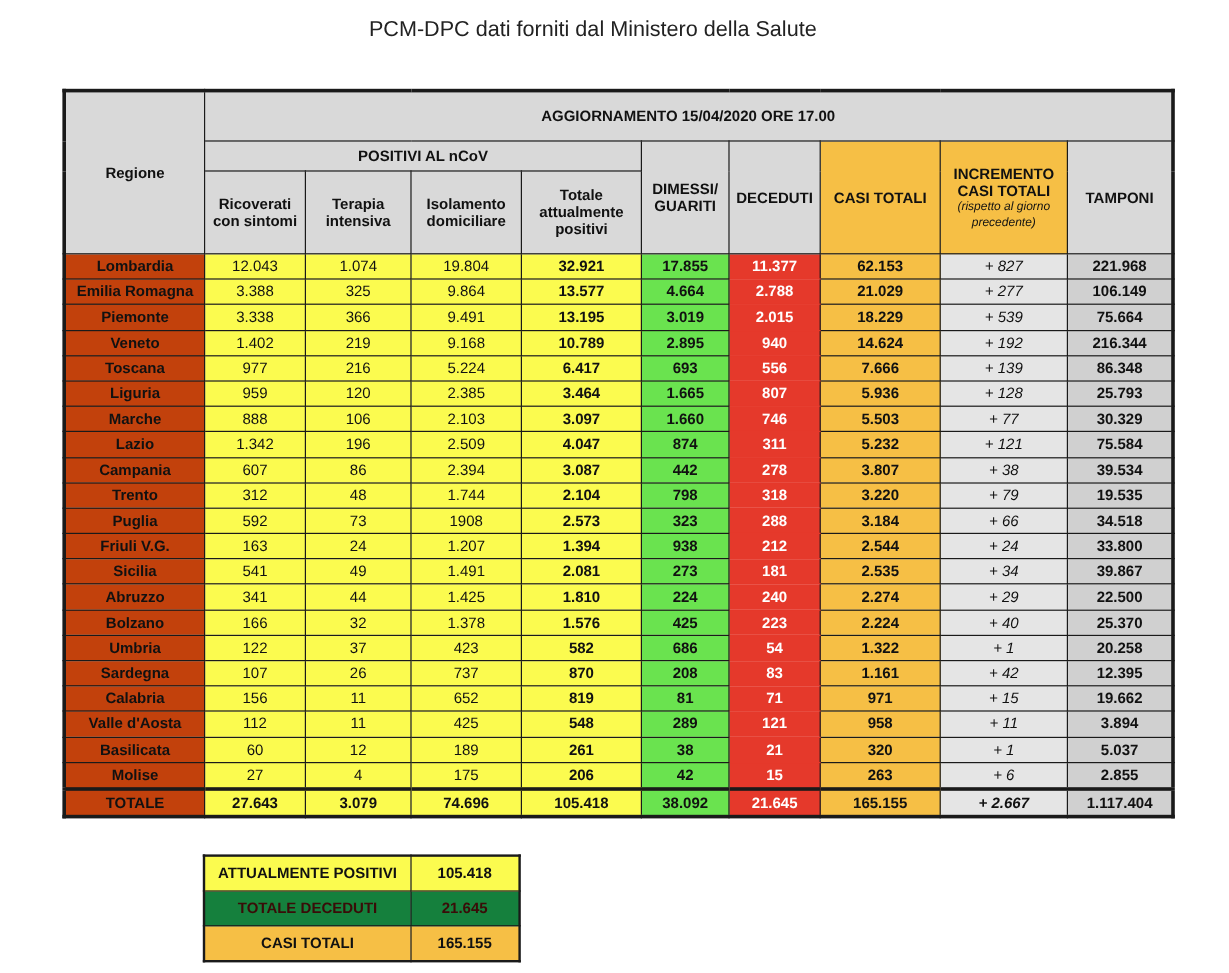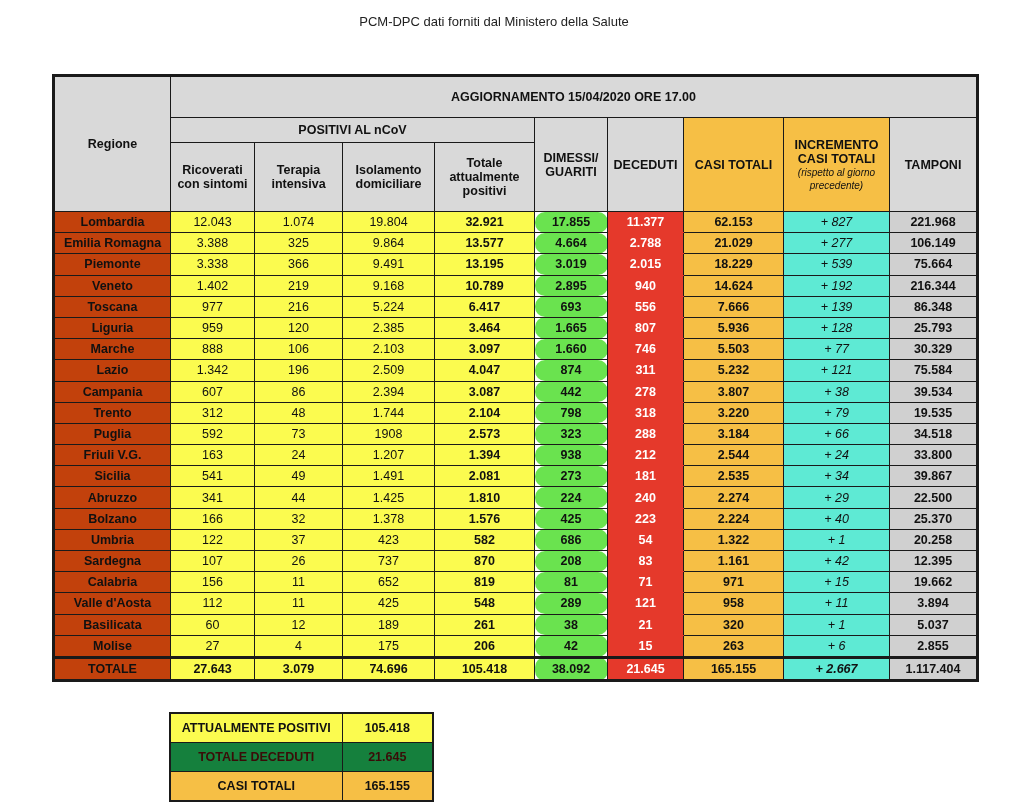--- a/index.html
+++ b/index.html
@@ -1,37 +1,37 @@
 <!DOCTYPE html>
 <html><head>
 <meta charset="utf-8">
 <style>
   html, body { margin: 0; padding: 0; background: #ffffff; }
   body { width: 1024px; height: 811px; position: relative; overflow: hidden;
          font-family: "Liberation Sans", "DejaVu Sans", sans-serif; color: #111; }
   .page-title { position: absolute; top: 14px; left: 0; width: 988px; text-align: center;
-                font-size: 13px; color: #222; }
+                font-size: 18px; color: #222; }
   table.main { position: absolute; left: 52px; top: 74px; border-collapse: collapse;
                border: 3px solid #1a1a1a; table-layout: fixed; }
   table.main td, table.main th { border: 1.5px solid #1a1a1a; padding: 0; text-align: center;
                vertical-align: middle; font-size: 12.5px; line-height: 14px; }
   .hdr { background: #d9d9d9; font-weight: bold; }
   .hdr-top { height: 40px; font-size: 14.5px; }
   .hdr-pos { height: 24px; font-size: 12.5px; }
   .hdr-sub { height: 68px; font-size: 12.5px; }
   .hdr-orange { background: #f6bf45; }
   .italic-note { font-style: italic; font-weight: normal; font-size: 10px; display: block; line-height: 13px; }
   tr.data td { height: 20.2px; }
   .reg { background: #c2410c; font-weight: bold; }
   .yel { background: #fbfb4f; }
   .yel-b { background: #fbfb4f; font-weight: bold; }
-  .grn { background: #6ae34f; font-weight: bold; border-radius: 10px; }
+  .grn { background: #6ae34f; font-weight: bold; }
   .red { background: #e5392b; font-weight: bold; color: #ffffff; }
   .org { background: #f6bf45; font-weight: bold; }
-  .org-i { background: #5eead4; font-style: italic; }
+  .org-i { background: #e5e5e5; font-style: italic; }
   .gry { background: #d0d0d0; font-weight: bold; margin-left: 35px; }
   tr.total td { border-top: 3px solid #1a1a1a; font-weight: bold; }
   
   table.main td.red { border-top-color: #e5392b; border-bottom-color: #e5392b; }
   tr.total td.red { border-top: 3px solid #1a1a1a; }
 
   table.summary { position: absolute; left: 169px; top: 712px; border-collapse: collapse;
                   border: 2px solid #1a1a1a; table-layout: fixed; }
   table.summary td { border: 1.5px solid #1a1a1a; height: 20px; font-weight: bold; font-size: 12.5px;
                      text-align: center; padding: 4px; }

